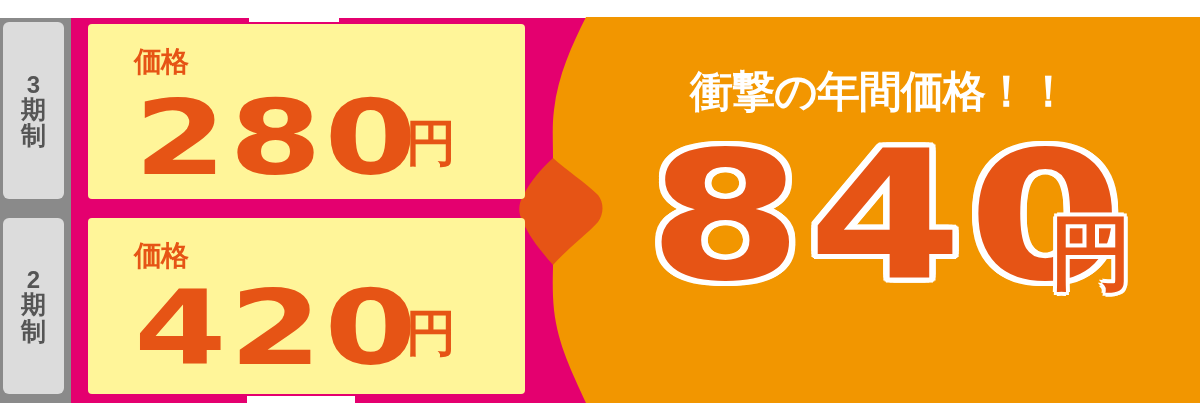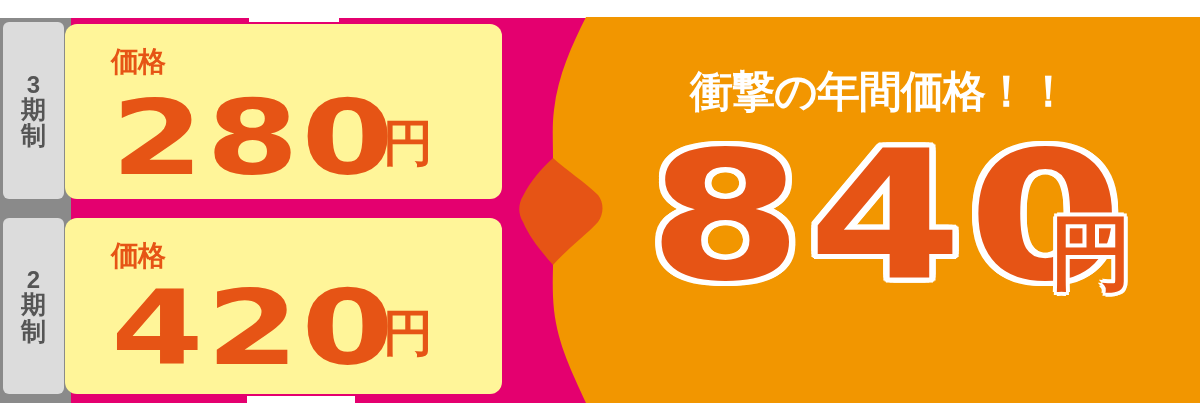--- a/index.html
+++ b/index.html
@@ -24,22 +24,22 @@
     #label-2 { top: 218px; height: 176px; }
 
     
     #frame { left: 71px; top: 18px; width: 540px; height: 385px; background: #e4006f; }
     .notch { position: absolute; background: #ffffff; }
     #notch-top { left: 249px; top: 18px; width: 90px; height: 4px; }
     #notch-bottom { left: 247px; top: 396px; width: 108px; height: 8px; }
 
     
     .price-box {
-      position: absolute; left: 65px; width: 437px;
-      background: #fff599; border-radius: 12px;
+      position: absolute; left: 88px; width: 437px;
+      background: #fff599; border-radius: 4px;
     }
     #box-3 { top: 24px; height: 175px; }
     #box-2 { top: 218px; height: 176px; }
     .price-tag {
       position: absolute; left: 46px;
       color: #e65415; font-weight: bold; font-size: 28px; letter-spacing: -1px;
     }
     .price-value {
       position: absolute; left: 46px;
       color: #e65415; font-weight: bold;

